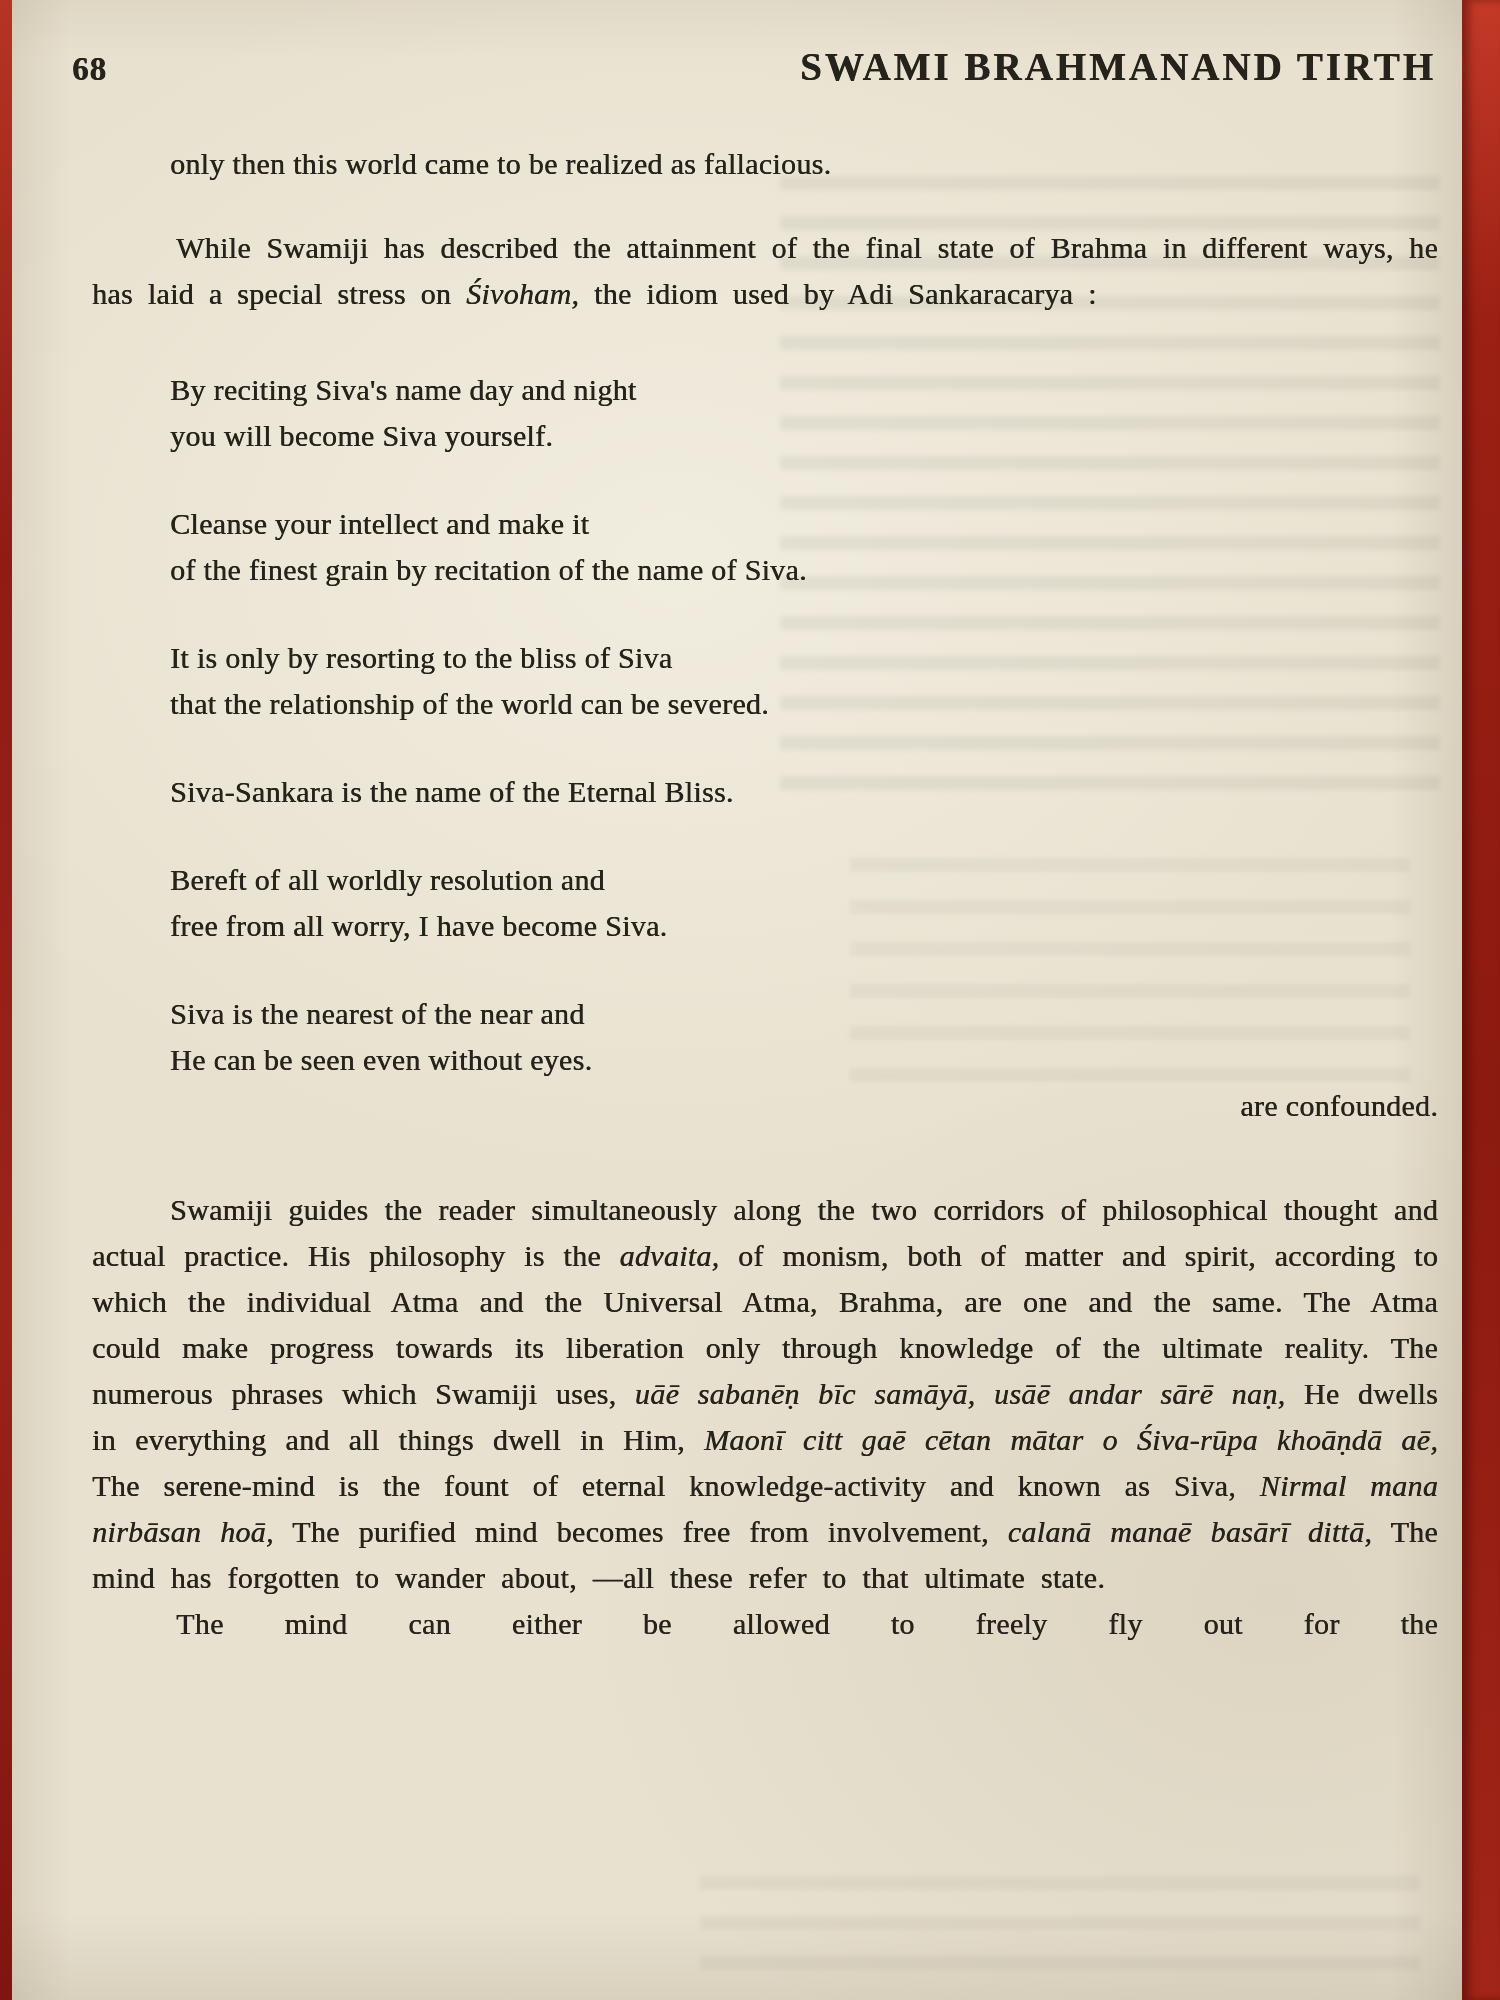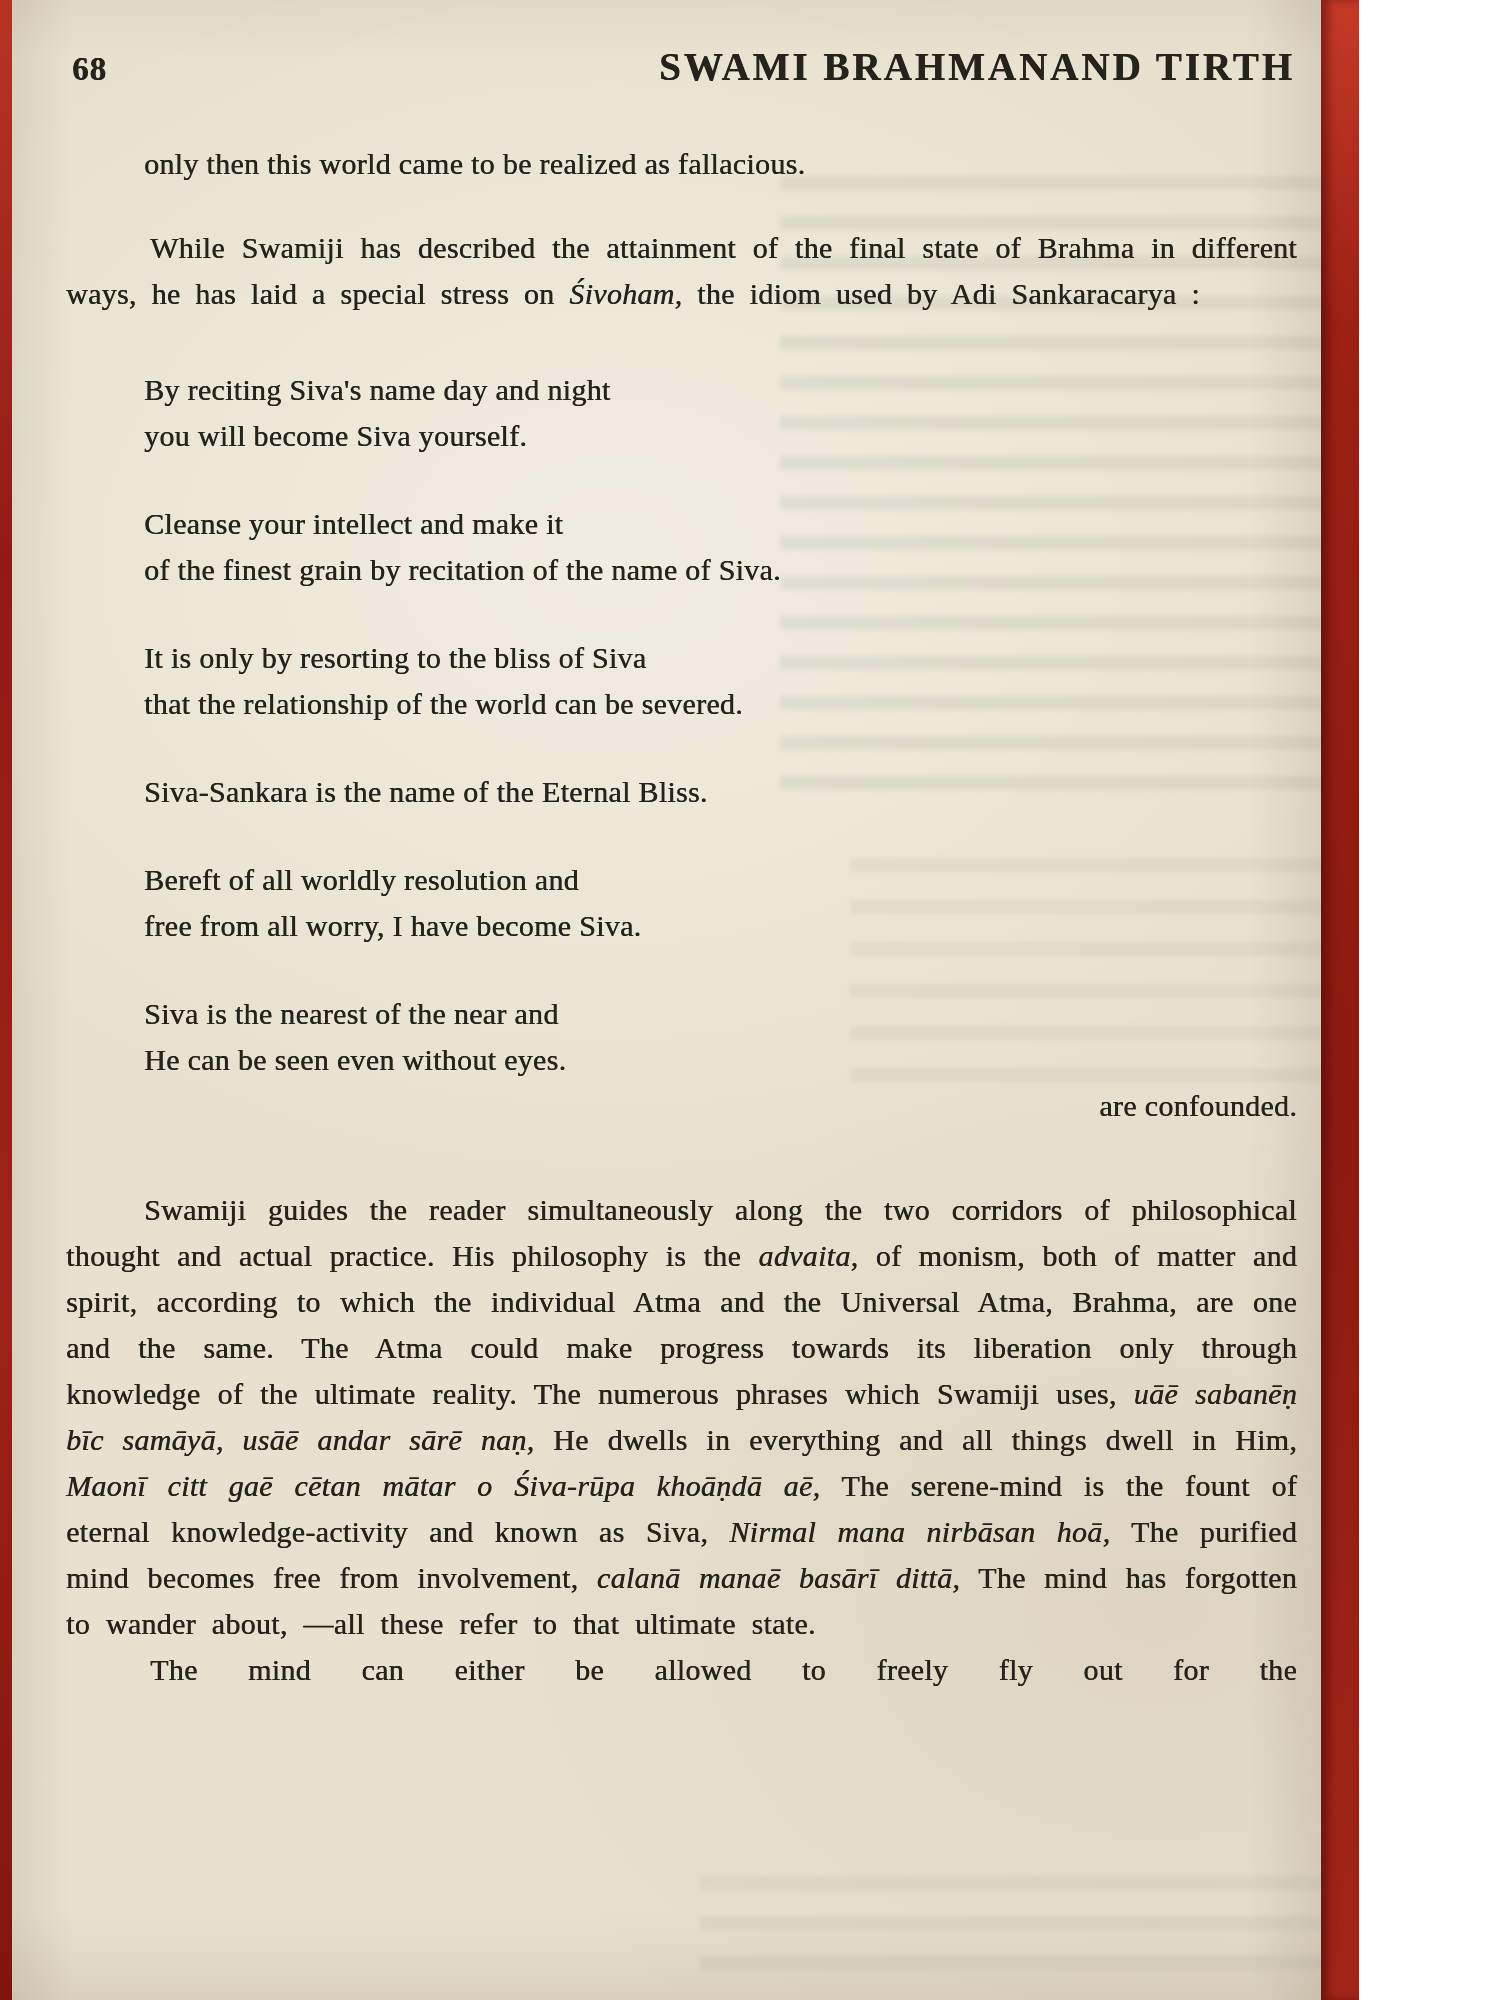--- a/index.html
+++ b/index.html
@@ -3,21 +3,21 @@
 <meta charset="utf-8">
 <style>
   * { margin:0; padding:0; box-sizing:border-box; }
   html, body { width:1500px; height:2000px; overflow:hidden; }
   body {
     font-family:"Liberation Serif","DejaVu Serif",serif;
     color:#26231d;
   }
   .page {
     position:relative;
-    width:1359px; height:2000px;
+    width:1500px; height:2000px;
     overflow:hidden;
     background-color:#e8e1cf;
     background-image:
       radial-gradient(ellipse 1200px 900px at 45% 28%, rgba(255,255,248,0.38), rgba(255,255,248,0) 70%),
       radial-gradient(ellipse 1000px 800px at 85% 80%, rgba(118,108,78,0.10), rgba(118,108,78,0) 70%),
       linear-gradient(90deg, rgba(105,95,68,0.14) 0, rgba(105,95,68,0) 70px),
       linear-gradient(270deg, rgba(105,95,68,0.20) 0, rgba(105,95,68,0) 110px),
       linear-gradient(0deg, rgba(105,95,68,0.12) 0, rgba(105,95,68,0) 90px),
       linear-gradient(180deg, rgba(110,100,70,0.08) 0, rgba(110,100,70,0) 60px);
     text-shadow:0.45px 0 0 currentColor;
@@ -42,21 +42,21 @@
     background:repeating-linear-gradient(180deg, rgba(0,0,0,0) 0 26px, rgba(96,100,86,0.12) 26px 40px); }
 
   .page-header {
     position:relative;
     display:flex; justify-content:space-between; align-items:baseline;
     padding:44px 64px 0 72px;
   }
   .page-number  { font-size:33px; font-weight:bold; letter-spacing:1px; }
   .running-title{ font-size:39px; font-weight:bold; letter-spacing:3px; }
 
-  .content { position:relative; padding:0 62px 0 66px; font-size:30px; line-height:46px; letter-spacing:0.3px; }
+  .content { position:relative; padding:0 62px 0 92px; font-size:30px; line-height:46px; letter-spacing:0.3px; }
 
   .opening    { margin:52px 0 0 78px; }
   .para-intro { margin-top:38px; text-align:justify; text-indent:84px; word-spacing:7px; }
 
   .verse       { margin:42px 0 0 78px; }
   .verse-first { margin-top:50px; }
   .vline       {}
   .vline-right { text-align:right; }
 
   .para-main { margin-top:58px; text-align:justify; text-indent:78px; word-spacing:8px; }

